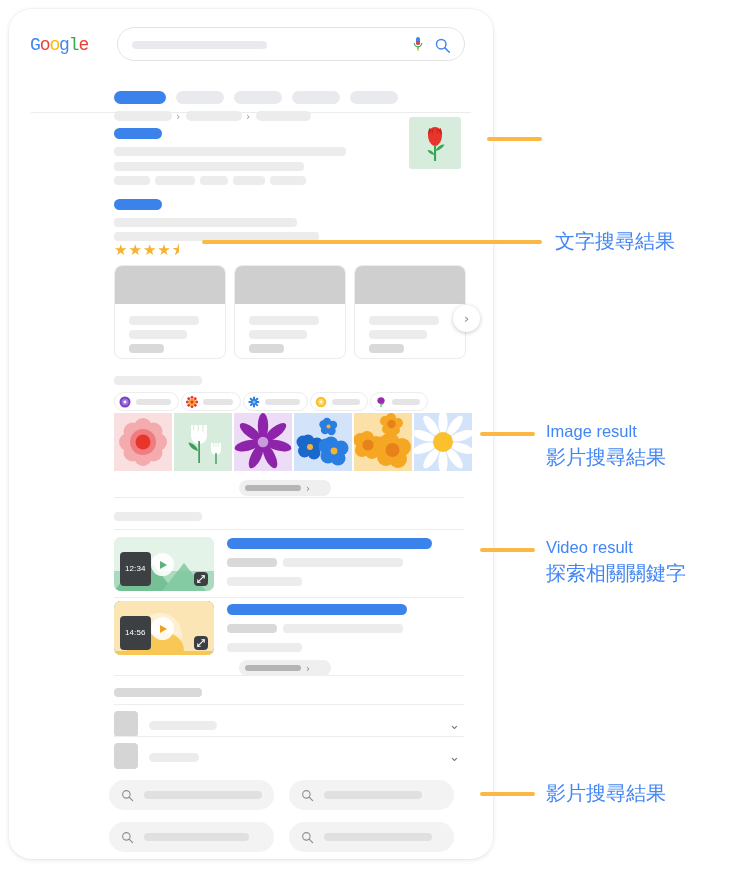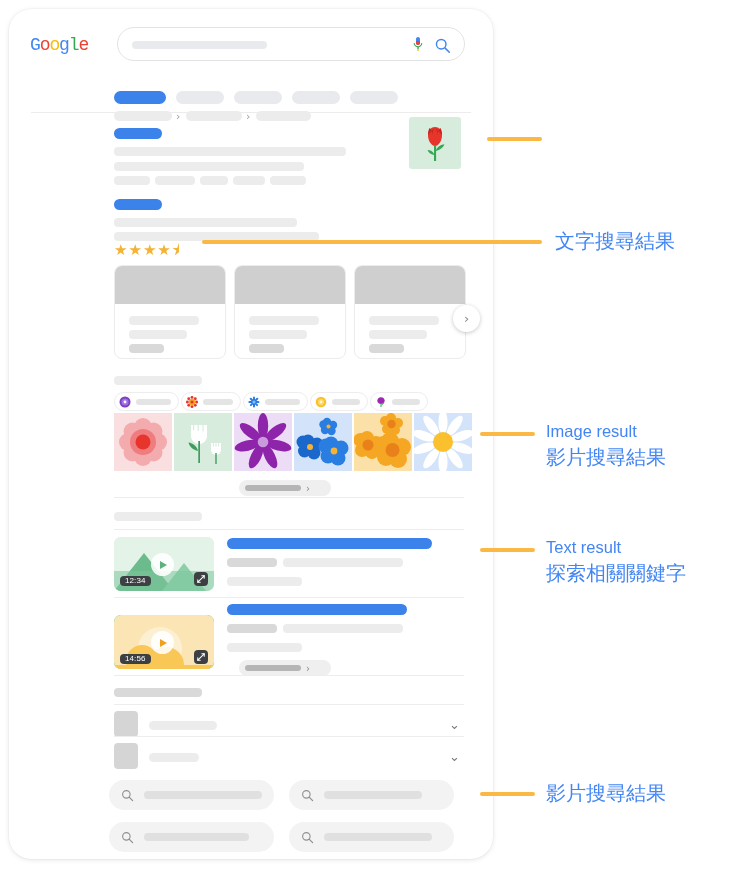--- a/index.html
+++ b/index.html
@@ -179,21 +179,21 @@
   
   .vid-thumb {
     position: absolute; left: 105px;
     width: 100px; height: 54px;
     border-radius: 7px; overflow: hidden;
   }
   .vid-badge {
     position: absolute; left: 6px; bottom: 5px;
     background: #3c4043; color: #fff;
     font-size: 8px; line-height: 8px;
-    padding: 1px 5px; border-radius: 4px;
+    padding: 13px 5px; border-radius: 4px;
     font-family: "Liberation Sans", sans-serif;
     letter-spacing: 0.1px;
   }
   .vid-expand {
     position: absolute; right: 6px; bottom: 5px;
     width: 14px; height: 14px; border-radius: 4px;
     background: #3c4043; color:#fff;
     display:flex; align-items:center; justify-content:center;
   }
   .play-circ {
@@ -577,21 +577,21 @@
           </svg>
         </div>
       </div>
       <div class="bar blue" style="left:218px; top:529px; width:205px; height:11px; border-radius:6px;"></div>
       <div class="bar dark" style="left:218px; top:549px; width:50px; height:9px;"></div>
       <div class="bar" style="left:274px; top:549px; width:120px; height:9px;"></div>
       <div class="bar" style="left:218px; top:568px; width:75px; height:9px;"></div>
 
       <div class="acc-line" style="top:588px;"></div>
 
-      <div class="vid-thumb" style="top:606px; background:#22c55e;">
+      <div class="vid-thumb" style="top:592px; background:#22c55e;">
         <svg viewBox="0 0 100 54" width="100" height="54">
           <rect width="100" height="54" fill="#fce5b4"></rect>
           <circle cx="46" cy="34" r="22" fill="#fdf0d2"></circle>
           <circle cx="28" cy="46" r="16" fill="#f8c756"></circle>
           <circle cx="52" cy="50" r="18" fill="#f8c756"></circle>
           <rect y="50" width="100" height="4" fill="#f8c756"></rect>
         </svg>
         <div class="play-circ">
           <div class="play-tri"></div>
         </div>
@@ -683,21 +683,21 @@
     <div class="leader" style="width:55px;"></div>
     <div class="txt" style="left:66px;">
       <div class="en">Image result</div>
       <div class="zh">影片搜尋結果</div>
     </div>
   </div>
 
   <div class="anno" style="left:480px; top:548px;">
     <div class="leader" style="width:55px;"></div>
     <div class="txt" style="left:66px;">
-      <div class="en">Text result</div>
+      <div class="en">Video result</div>
       <div class="zh">探索相關關鍵字</div>
     </div>
   </div>
 
   <div class="anno" style="left:480px; top:792px;">
     <div class="leader" style="width:55px;"></div>
     <div class="txt" style="left:66px;">
       <div class="zh">影片搜尋結果</div>
     </div>
   </div>

